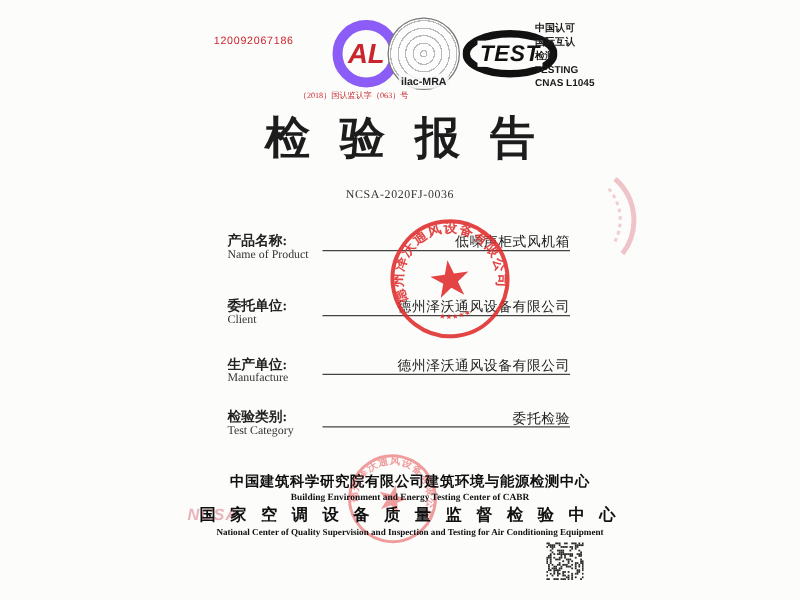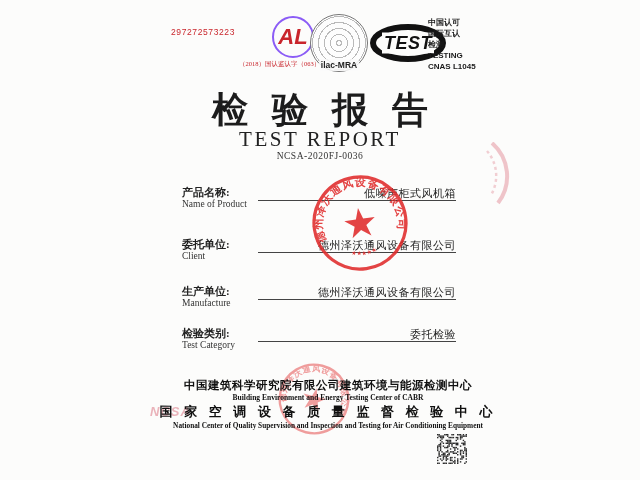--- a/index.html
+++ b/index.html
@@ -8,21 +8,21 @@
   .page{position:absolute;left:0;top:0;width:640px;height:480px;background:#fcfcfb;}
 
   
   .logos{position:absolute;left:0;top:0;width:640px;height:80px;}
   .cma{position:absolute;left:163px;top:24px;width:80px;text-align:center;}
   .cma-box{display:inline-block;border:3px solid #c9252c;border-radius:16px;
            padding:1px 8px;color:#c9252c;font-weight:bold;font-style:italic;
            font-size:19px;font-family:"Liberation Sans",sans-serif;letter-spacing:1px;}
   .cma-num{margin-top:3px;color:#c9252c;font-size:8.5px;font-family:"Liberation Sans",sans-serif;letter-spacing:.6px;}
   .cal{position:absolute;left:253px;top:16px;width:80px;text-align:center;}
-  .cal-circle{display:inline-block;width:38px;height:38px;border:2px solid #8b5cf6;border-radius:50%;
+  .cal-circle{display:inline-block;width:38px;height:38px;border:8px solid #8b5cf6;border-radius:50%;
               color:#c9252c;font-weight:bold;font-style:italic;font-size:22px;line-height:38px;
               font-family:"Liberation Sans",sans-serif;}
   .cal-cap{margin-top:2px;color:#c9252c;font-size:6.5px;white-space:nowrap;transform:translateX(-14px);}
   .ilac{position:absolute;left:310px;top:14px;width:56px;height:56px;border-radius:50%;
         border:1px solid #777;
         background:repeating-radial-gradient(circle at 50% 50%, #fdfdfd 0 2px, #b9b9b9 2px 3px, #fdfdfd 3px 6px);
         display:flex;align-items:flex-end;justify-content:center;}
   .ilac-band{background:rgba(250,250,250,.85);font-family:"Liberation Sans",sans-serif;
              font-weight:bold;font-size:8.5px;color:#222;padding:1px 2px;border-radius:2px;}
   .cnas{position:absolute;left:370px;top:23px;width:76px;height:40px;}
@@ -73,21 +73,21 @@
 
   .qr{position:absolute;left:437px;top:433px;width:30px;height:32px;}
 </style>
 </head>
 <body>
 
 <div class="page">
 
   <div class="logos">
     <div class="cma">
-      <div class="cma-num">297272573223</div>
+      <div class="cma-num">120092067186</div>
     </div>
     <div class="cal">
       <div class="cal-circle"><span>AL</span></div>
       <div class="cal-cap">（2018）国认监认字（063）号</div>
     </div>
     <div class="ilac">
       <span class="ilac-band">ilac-MRA</span>
     </div>
     <div class="cnas">
       <svg width="76" height="40" viewBox="0 0 76 40">
@@ -98,21 +98,20 @@
     <div class="accr">
       <div>中国认可</div>
       <div>国际互认</div>
       <div>检测</div>
       <div>TESTING</div>
       <div>CNAS L1045</div>
     </div>
   </div>
 
   <div class="title-zh">检验报告</div>
-  <div class="title-en">TEST REPORT</div>
   <div class="report-no">NCSA-2020FJ-0036</div>
 
   <div class="frow" style="top:185px">
     <span class="lzh">产品名称:</span>
     <span class="len">Name of Product</span>
     <span class="uline"></span>
     <span class="val">低噪声柜式风机箱</span>
   </div>
   <div class="frow" style="top:237px">
     <span class="lzh">委托单位:</span>

